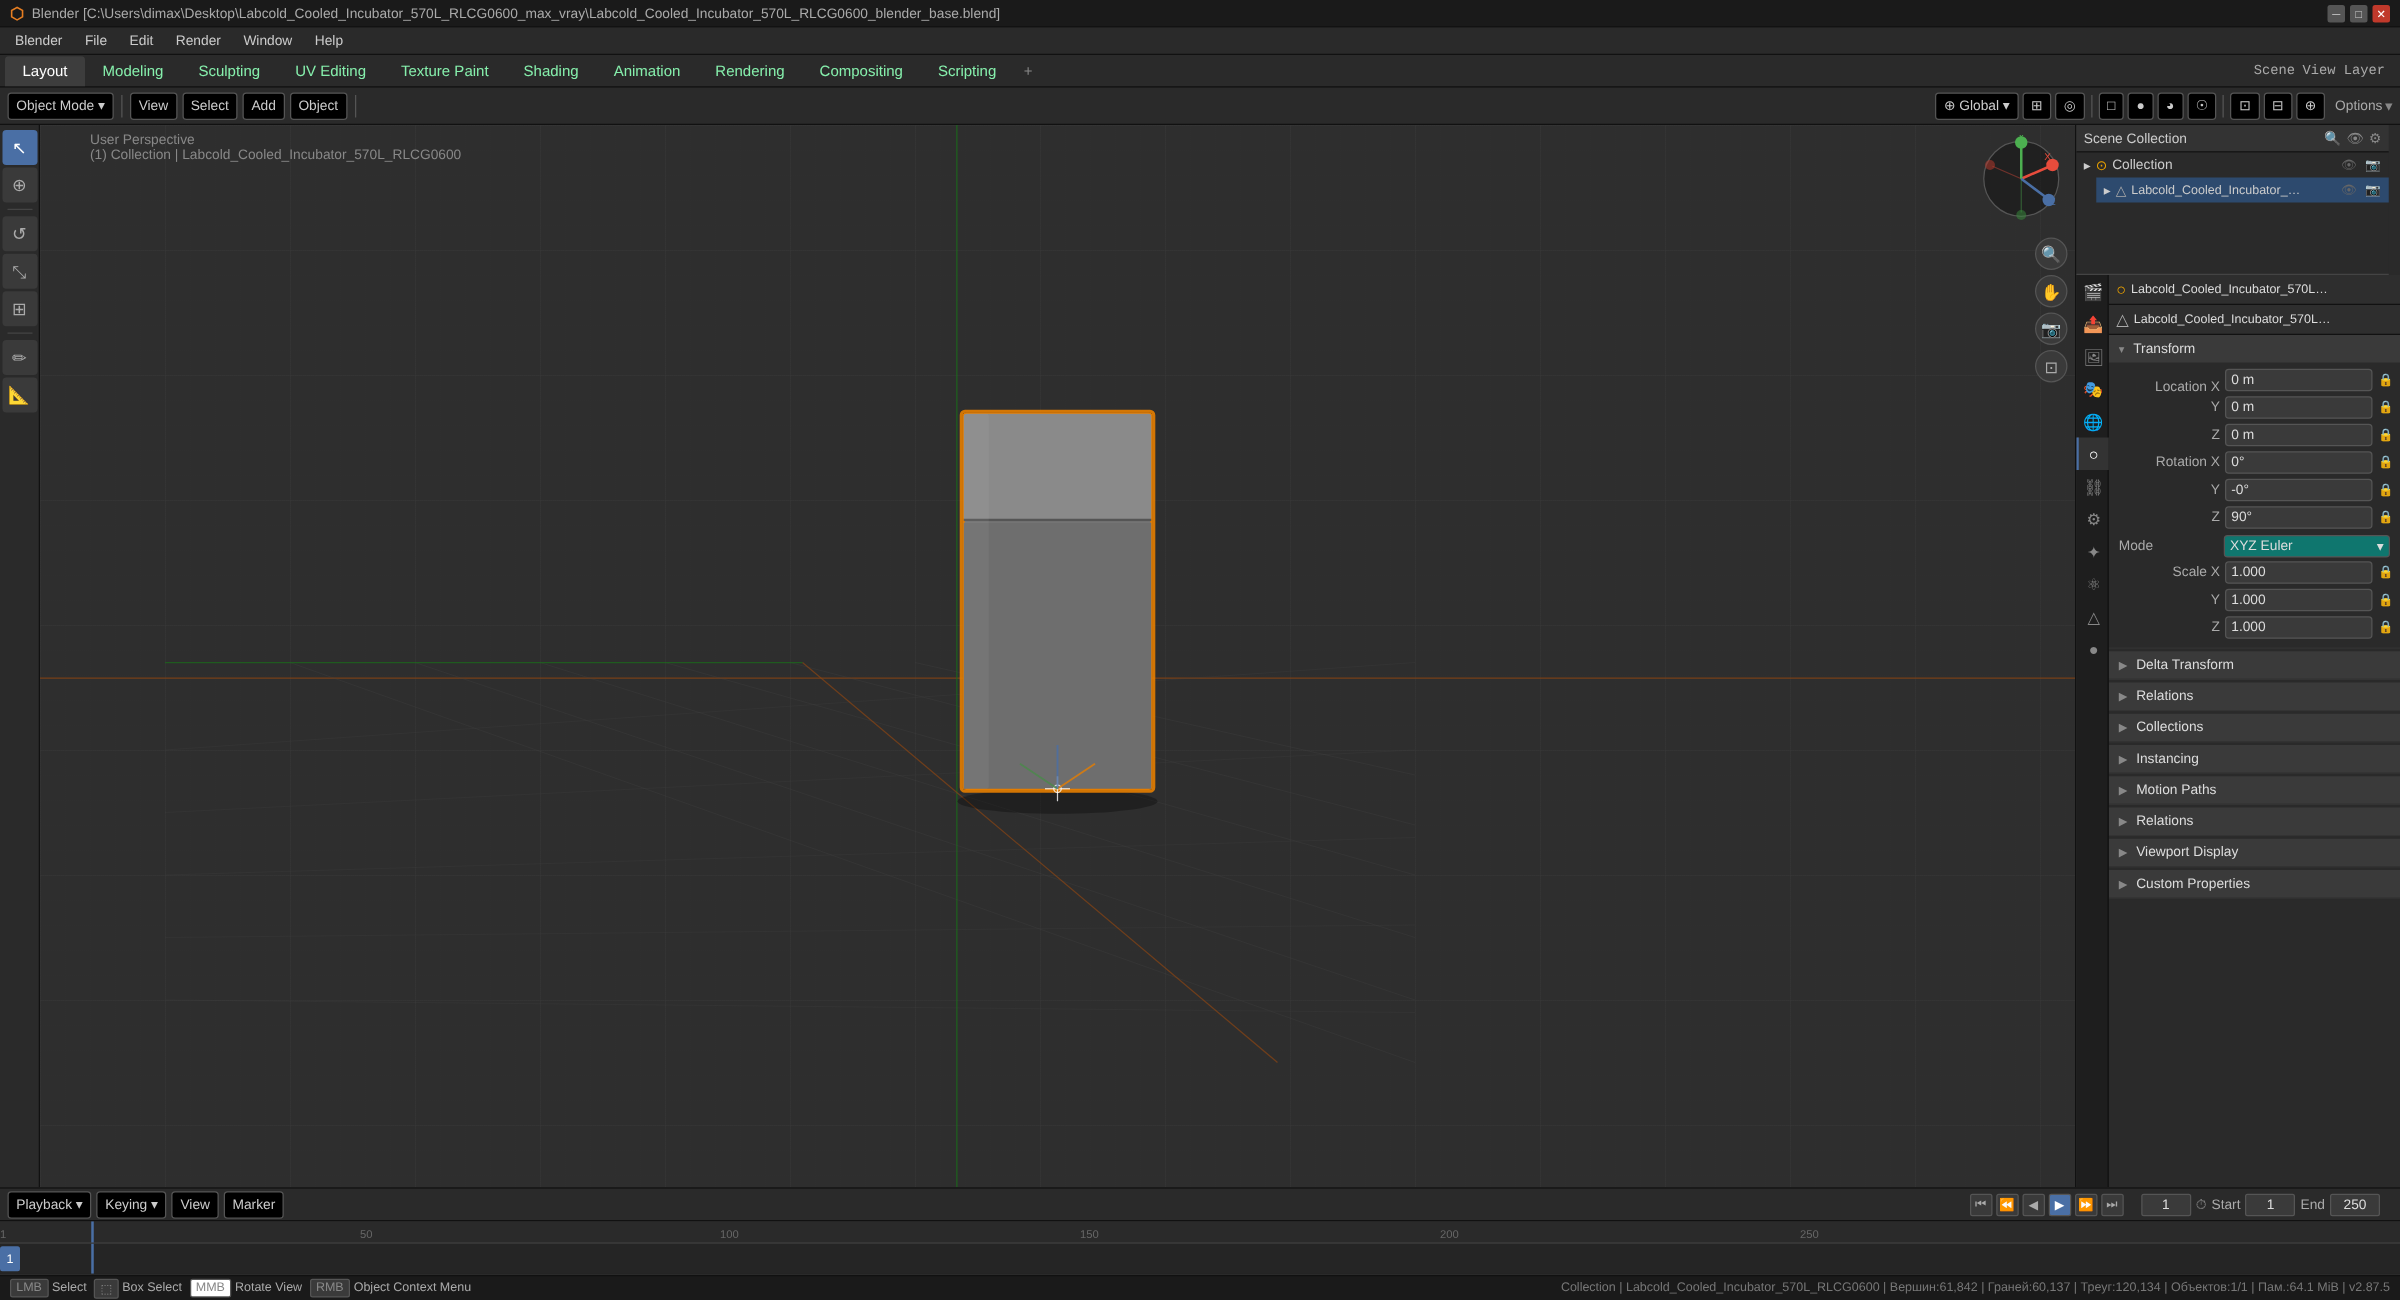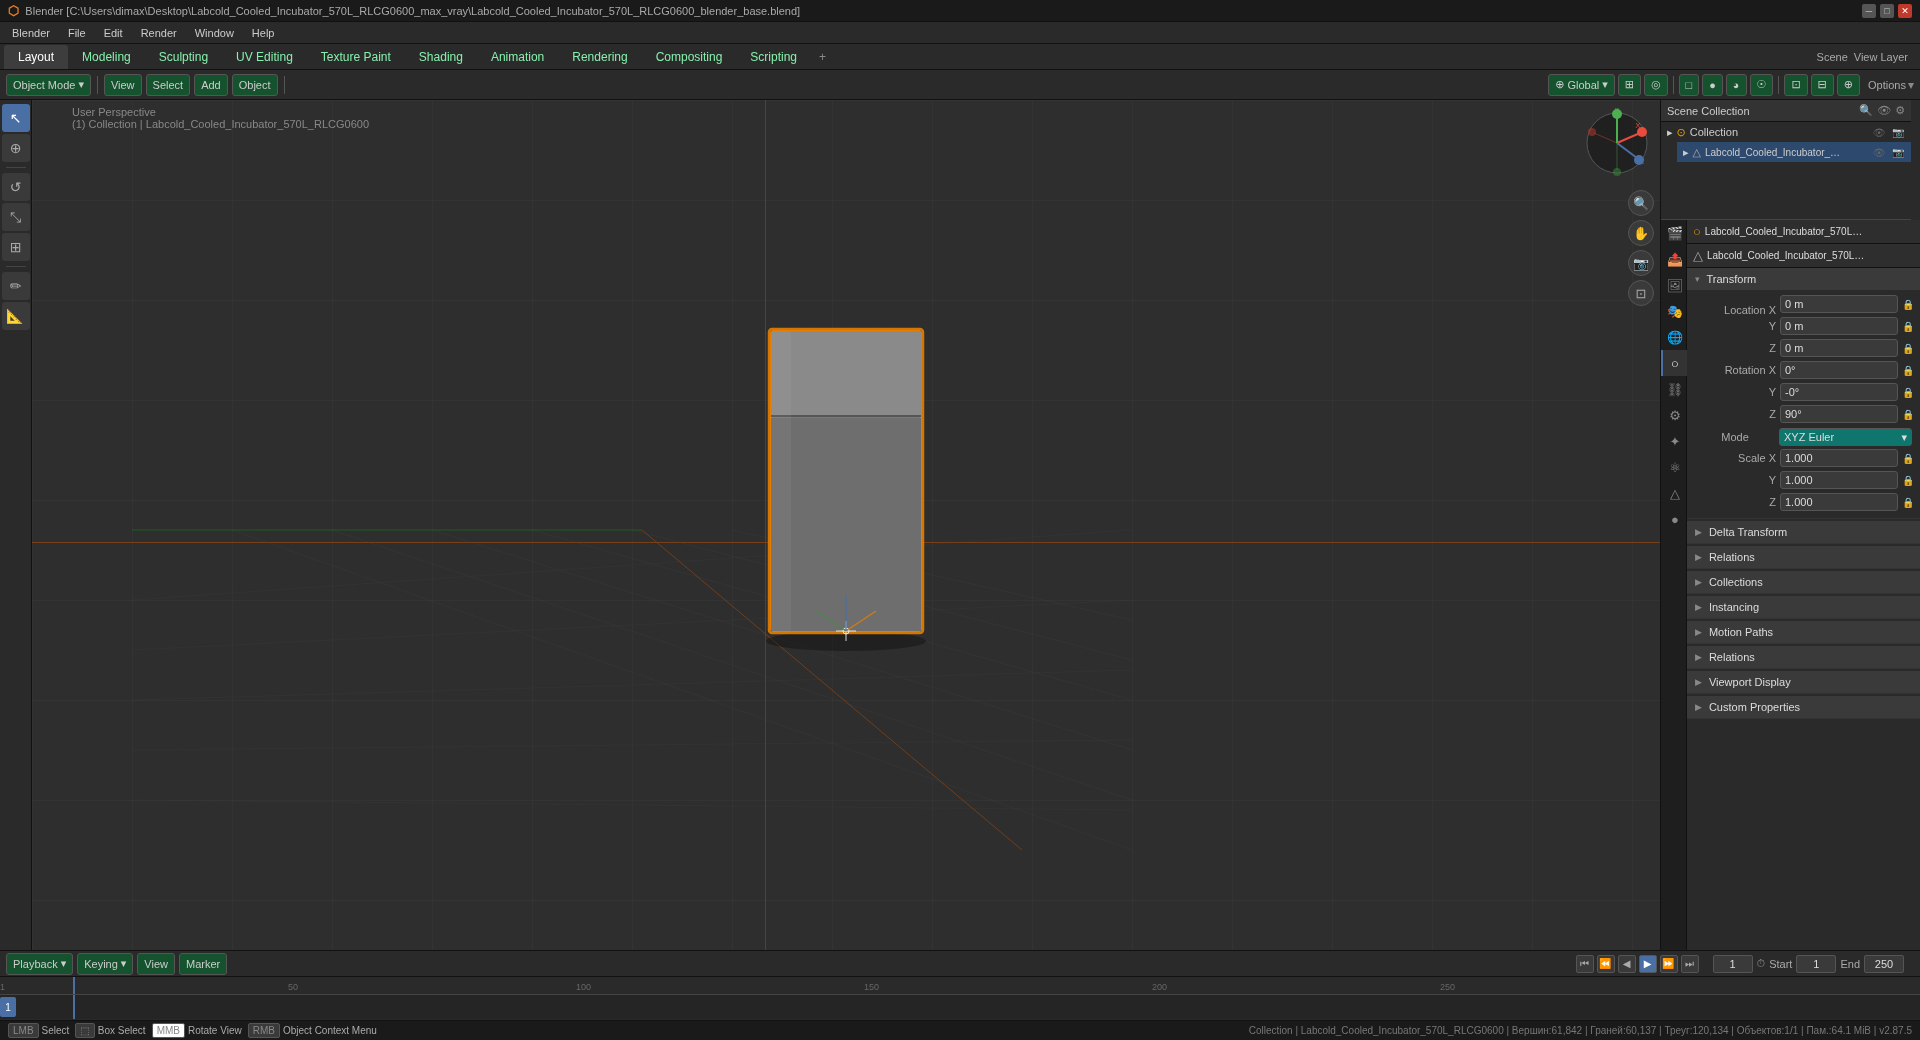--- a/index.html
+++ b/index.html
@@ -115,21 +115,21 @@
       display: flex;
       align-items: center;
       padding: 0 6px;
       gap: 4px;
       border-bottom: 1px solid #111;
     }
 
     .toolbar-btn {
       height: 22px;
       padding: 0 6px;
-      background: #14532d;
+      background: #000000;
       border: 1px solid #555;
       border-radius: 3px;
       color: #ccc;
       font-size: 11px;
       cursor: pointer;
       display: flex; align-items: center; gap: 3px;
     }
     .toolbar-sep { width: 1px; height: 18px; background: #555; margin: 0 2px; }
 
     
@@ -278,21 +278,21 @@
       cursor: pointer;
     }
 
     
     .mode-row {
       display: flex;
       align-items: center;
       padding: 2px 4px;
       gap: 4px;
     }
-    .mode-label { color: #aaa; font-size: 11px; width: 80px; text-align: center; }
+    .mode-label { color: #aaa; font-size: 11px; width: 80px; text-align: left; }
     .mode-select {
       background: #0f766e;
       border: 1px solid #555;
       border-radius: 3px;
       height: 18px;
       display: flex; align-items: center; justify-content: space-between;
       padding: 0 4px;
       color: #ddd;
       font-size: 11px;
       flex: 1;
@@ -517,21 +517,21 @@
   <div class="top-tab">Sculpting</div>
   <div class="top-tab">UV Editing</div>
   <div class="top-tab">Texture Paint</div>
   <div class="top-tab">Shading</div>
   <div class="top-tab">Animation</div>
   <div class="top-tab">Rendering</div>
   <div class="top-tab">Compositing</div>
   <div class="top-tab">Scripting</div>
   <div class="top-tab-plus">+</div>
   <div style="flex:1;"></div>
-  <div style="display:flex; align-items:flex-end; gap:6px; padding-right:8px;">
+  <div style="display:flex; align-items:flex-end; gap:6px; padding-right:8px;font-family:Liberation Mono, monospace;">
     <span style="color:#aaa; font-size:11px;">Scene</span>
     <span style="color:#aaa; font-size:11px;">View Layer</span>
   </div>
 </div>
 
 <div id="main-layout">
 
   <div id="viewport-toolbar">
     <div class="toolbar-btn">
       <span>Object Mode</span>

